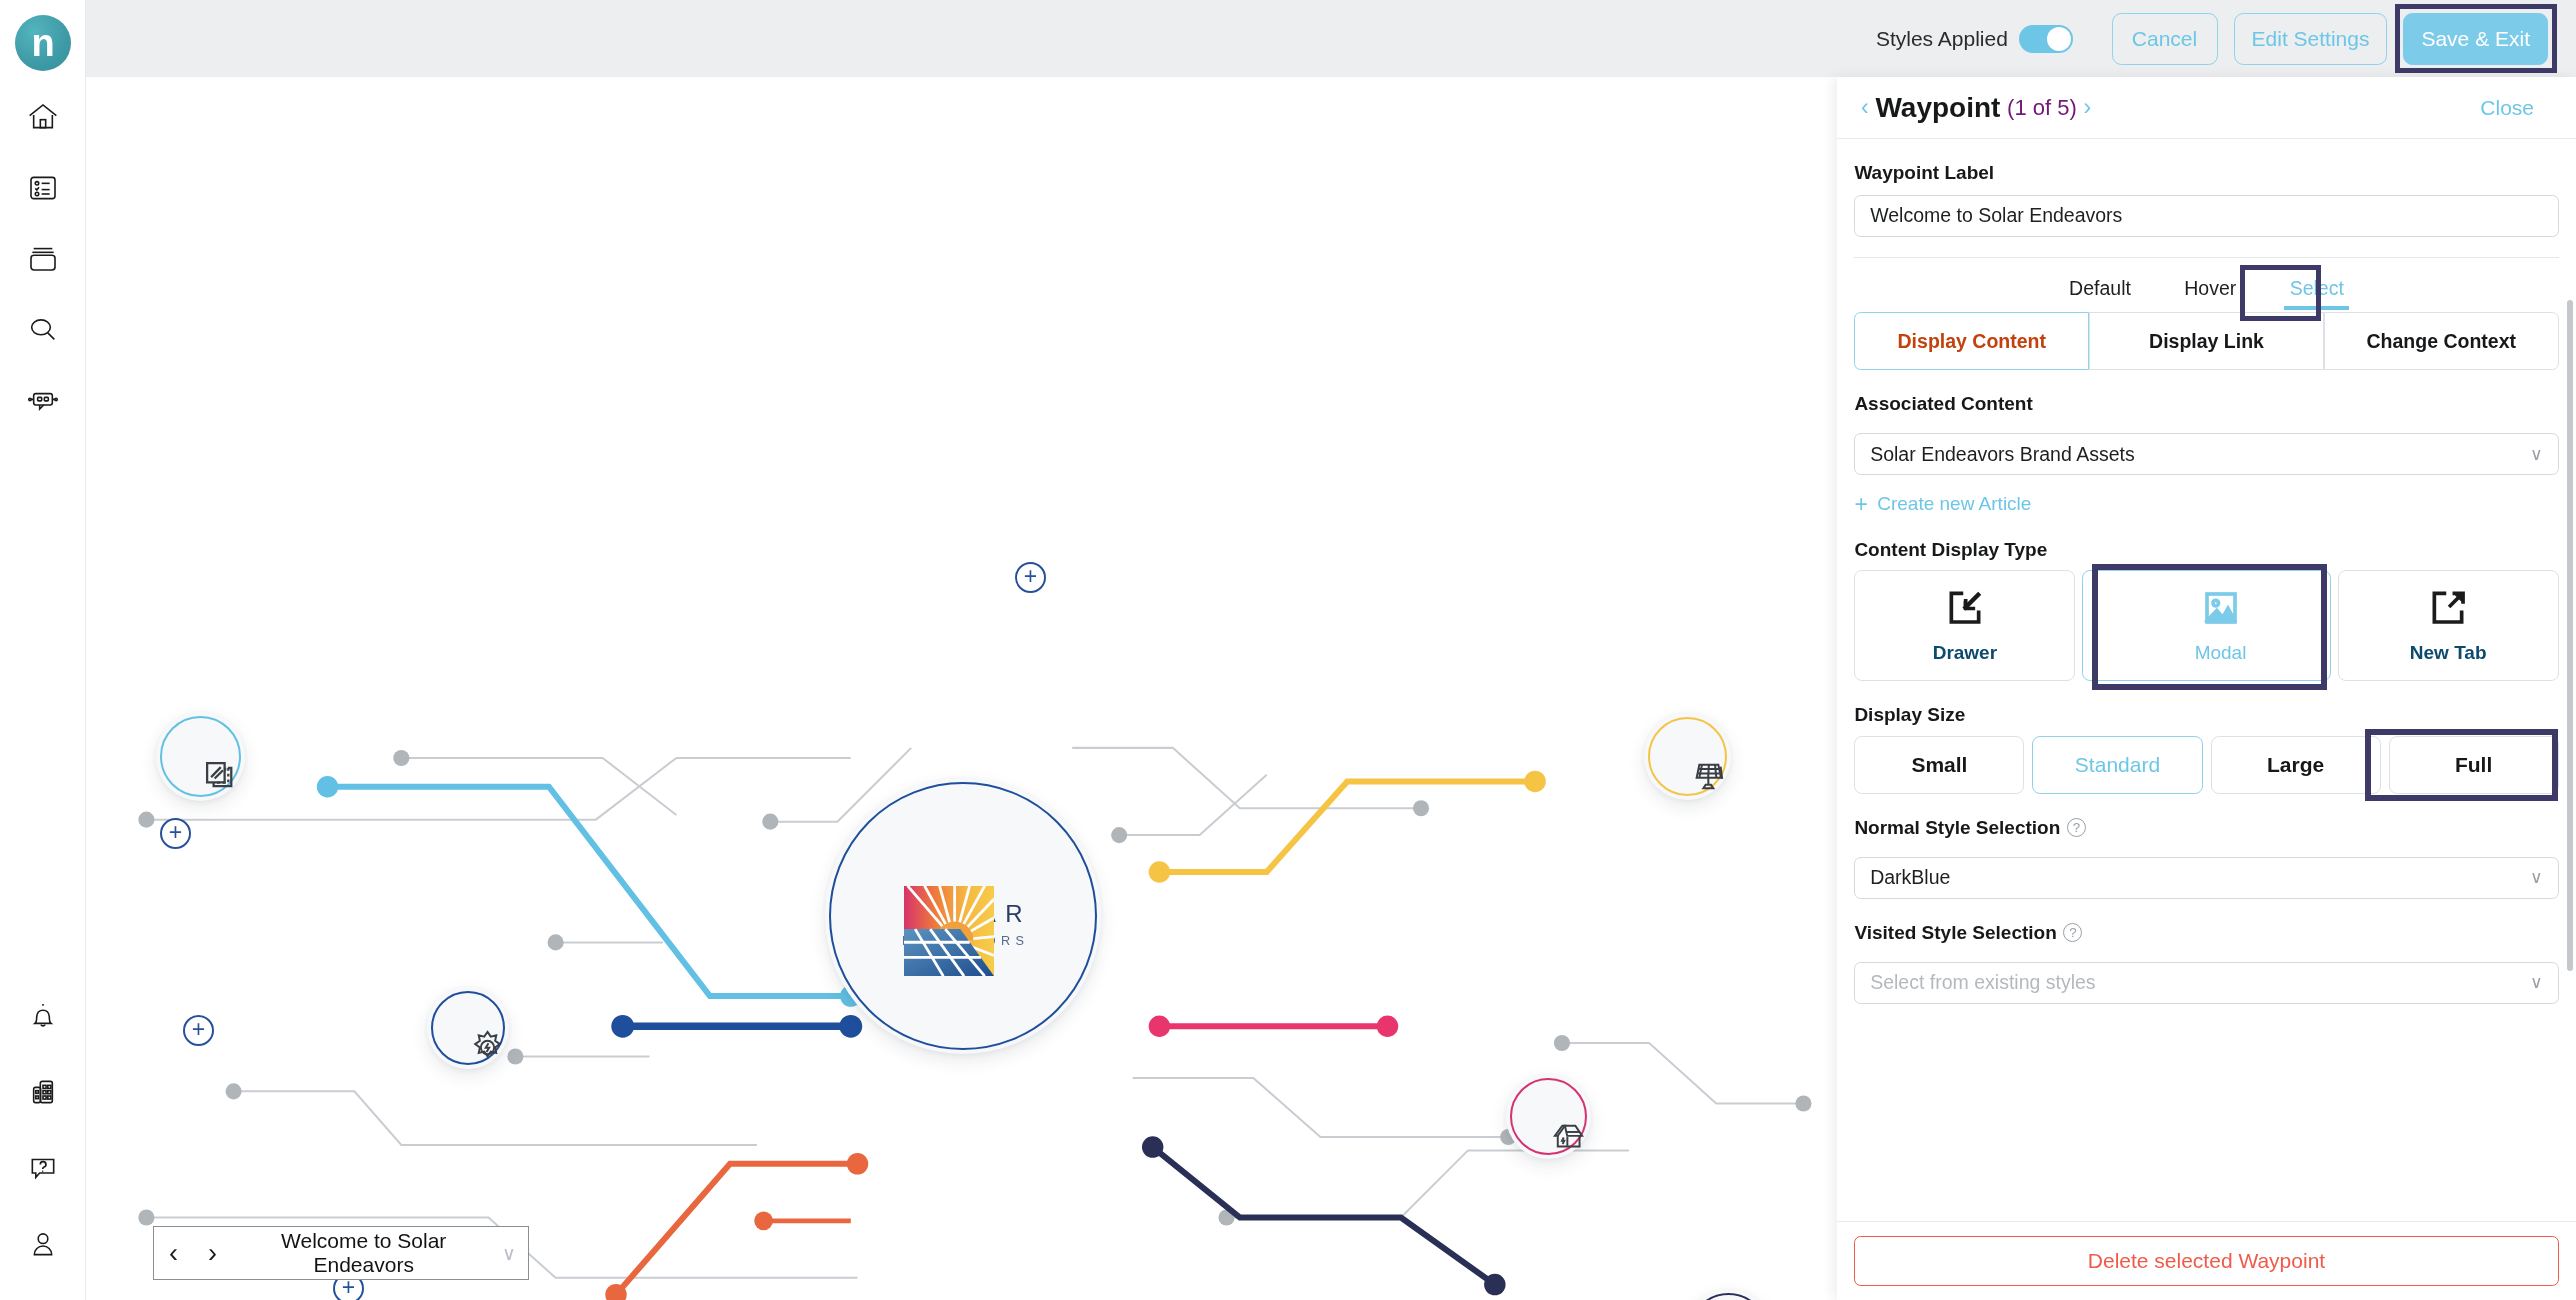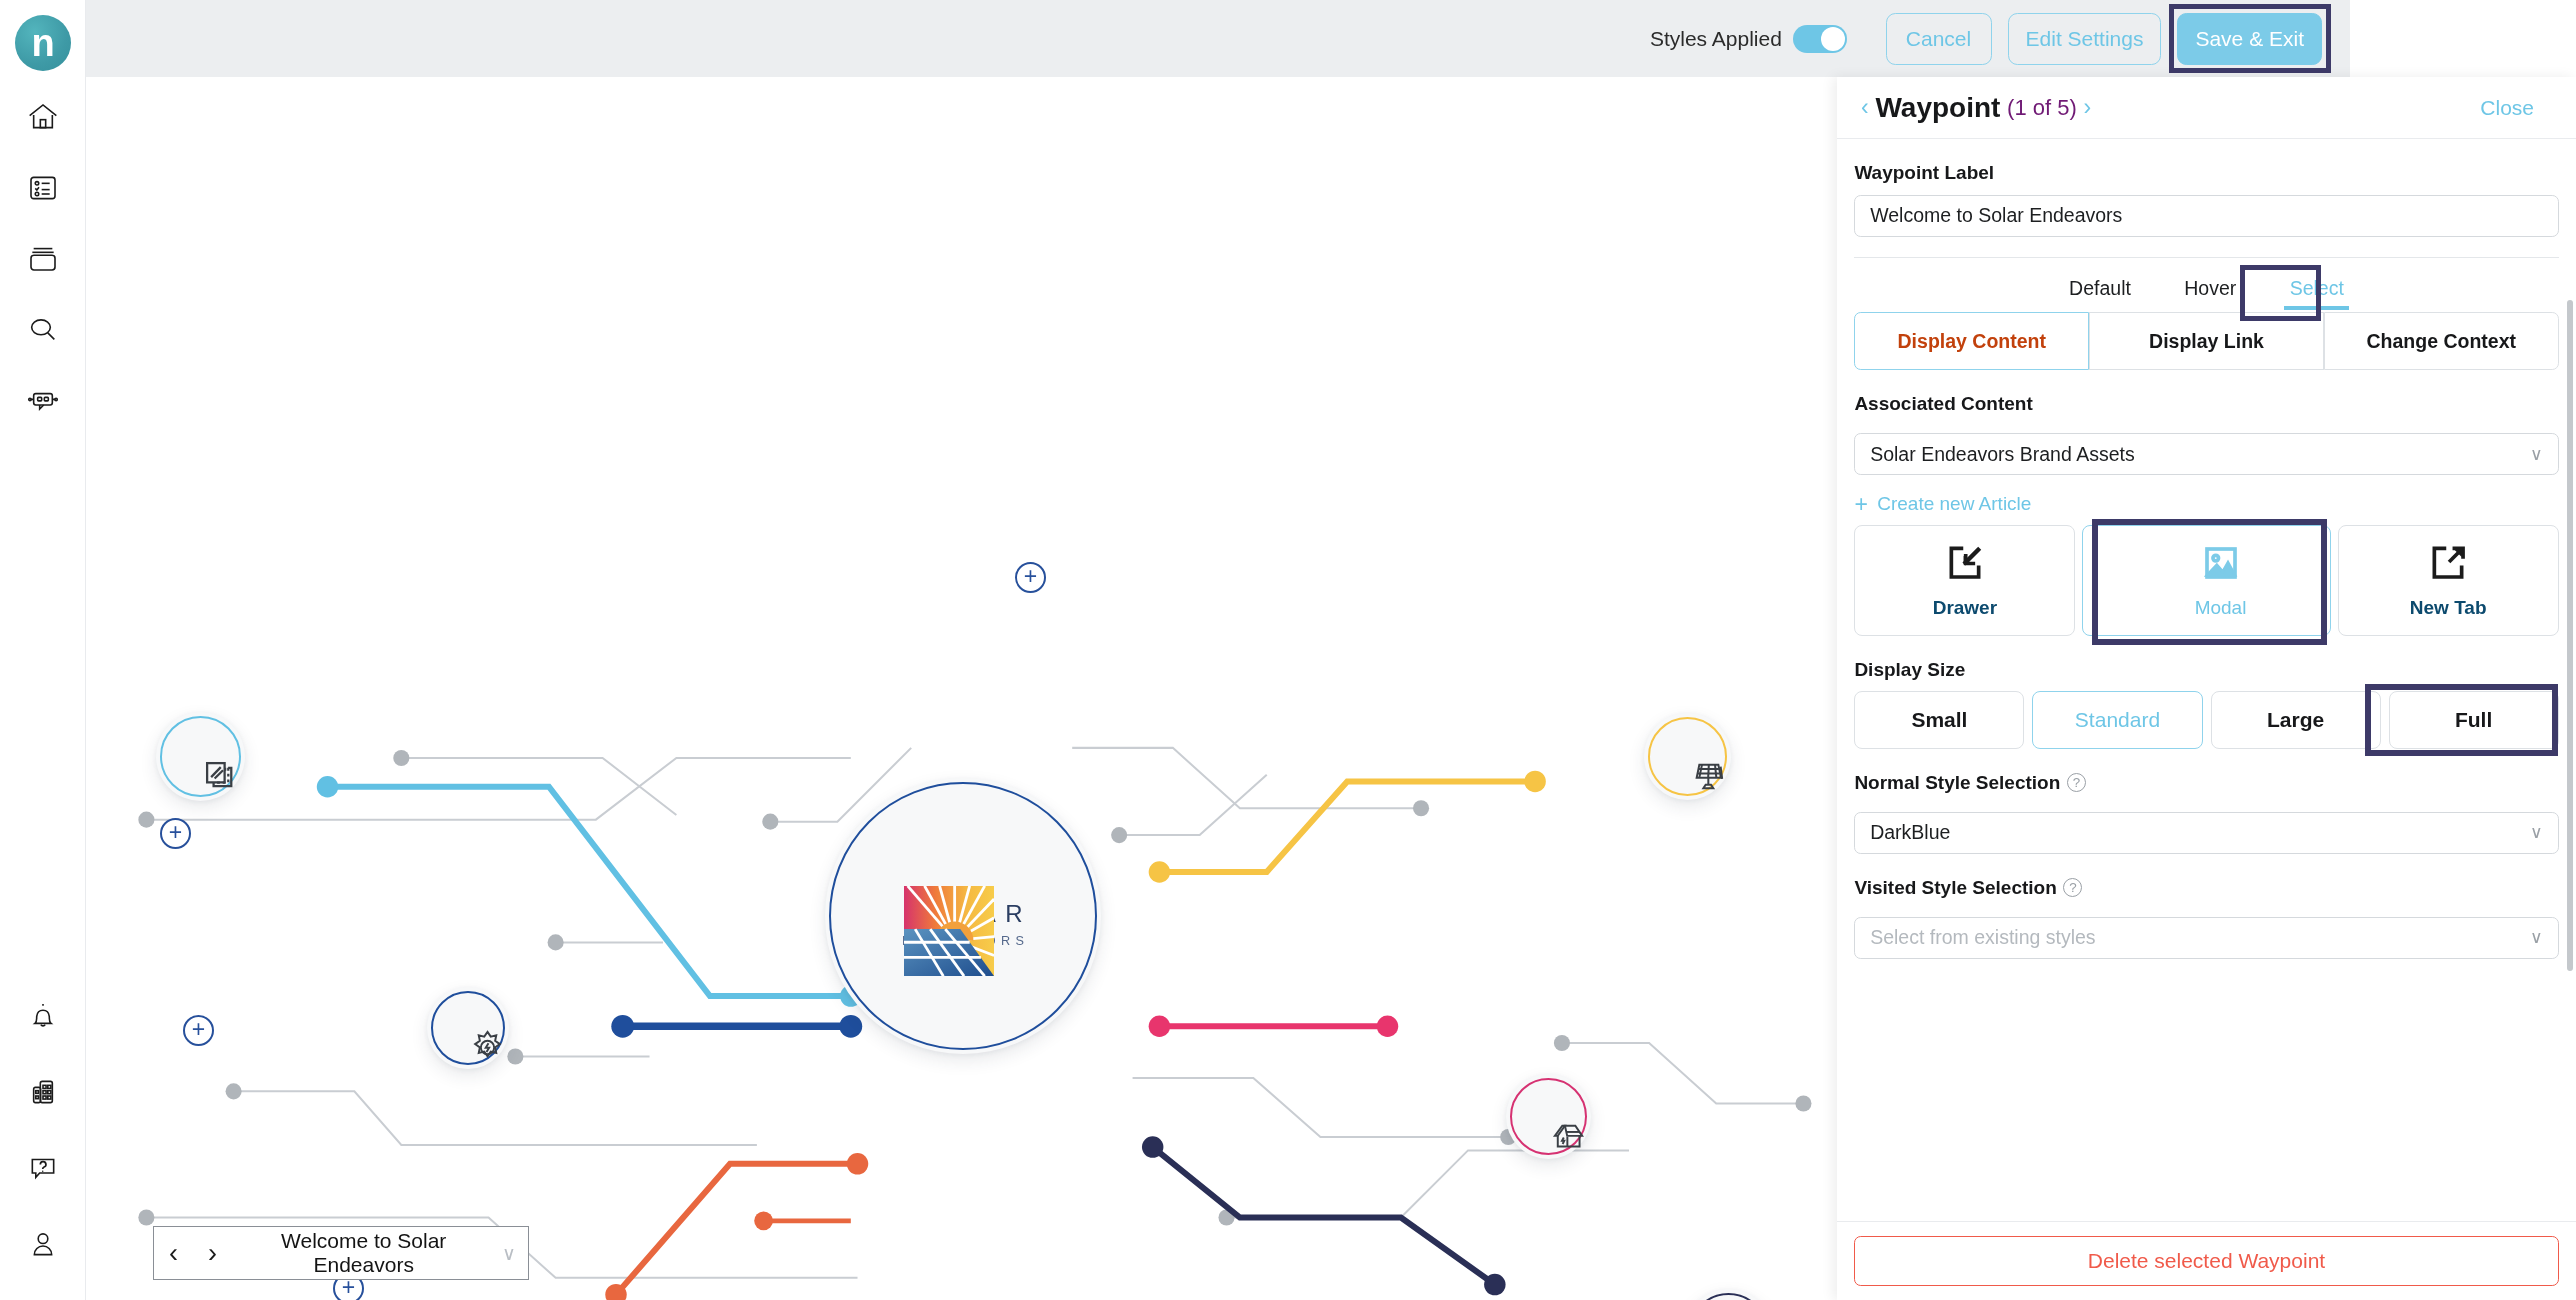--- a/index.html
+++ b/index.html
@@ -29,21 +29,21 @@
     display:flex; align-items:center; justify-content:center;
     cursor:pointer;
   }
   #left-rail .rail-spacer{ flex:1 1 auto; }
   #left-rail .rail-bottom{ padding-bottom:27px; display:flex; flex-direction:column; align-items:center;}
   #left-rail .rail-bottom .rail-icon{ margin-top:0; margin-bottom:28px; }
   #left-rail .rail-bottom .rail-icon:last-child{ margin-bottom:4px; }
 
   
   #topbar{
-    position:absolute; left:86px; top:0; width:2264px; height:77px;
+    position:absolute; left:86px; top:0; width:2490px; height:77px;
     background:#eceef0; display:flex; align-items:center; justify-content:flex-end;
     padding-right:28px; z-index:30;
   }
   #topbar .styles-label{ font-size:21px; color:#2b2b2b; margin-right:10.7px; }
   .toggle{
     width:54px; height:28px; border-radius:14px; background:#6ec6e6;
     position:relative; cursor:pointer; margin-right:23px;
   }
   .toggle .knob{
     position:absolute; right:2px; top:2px; width:24px; height:24px;
@@ -562,20 +562,21 @@
     <div class="select-box">
       <span>Solar Endeavors Brand Assets</span>
       <span class="caret">∨</span>
     </div>
 
     <div style="margin-top:17.4px; color:#6ec6e6; font-size:19px; display:flex; align-items:center; gap:9.4px; cursor:pointer;">
       <span style="font-size:23px;line-height:1;">+</span>
       <span>Create new Article</span>
     </div>
 
+    <div class="field-label">Content Display Type</div>
     <div class="card-row" style="position:relative;">
       <div class="card">
         <span>
           <svg width="42" height="42" viewBox="0 0 24 24" fill="none" stroke="#1b1b1b" stroke-width="2.1">
             <path d="M11 3.6H4.2V20h15.6v-6.6"></path>
             <path d="M20 4 L12.4 11.6"></path>
             <path d="M12.4 6.9v5.4h5.4" stroke-width="2.1" fill="none"></path>
             <path d="M11.4 12.6 L20.4 3.6" stroke-width="2.4"></path>
             <path d="M11.2 7.9 L11.2 12.8 L16 12.8z" fill="#1b1b1b" stroke="none"></path>
           </svg>

